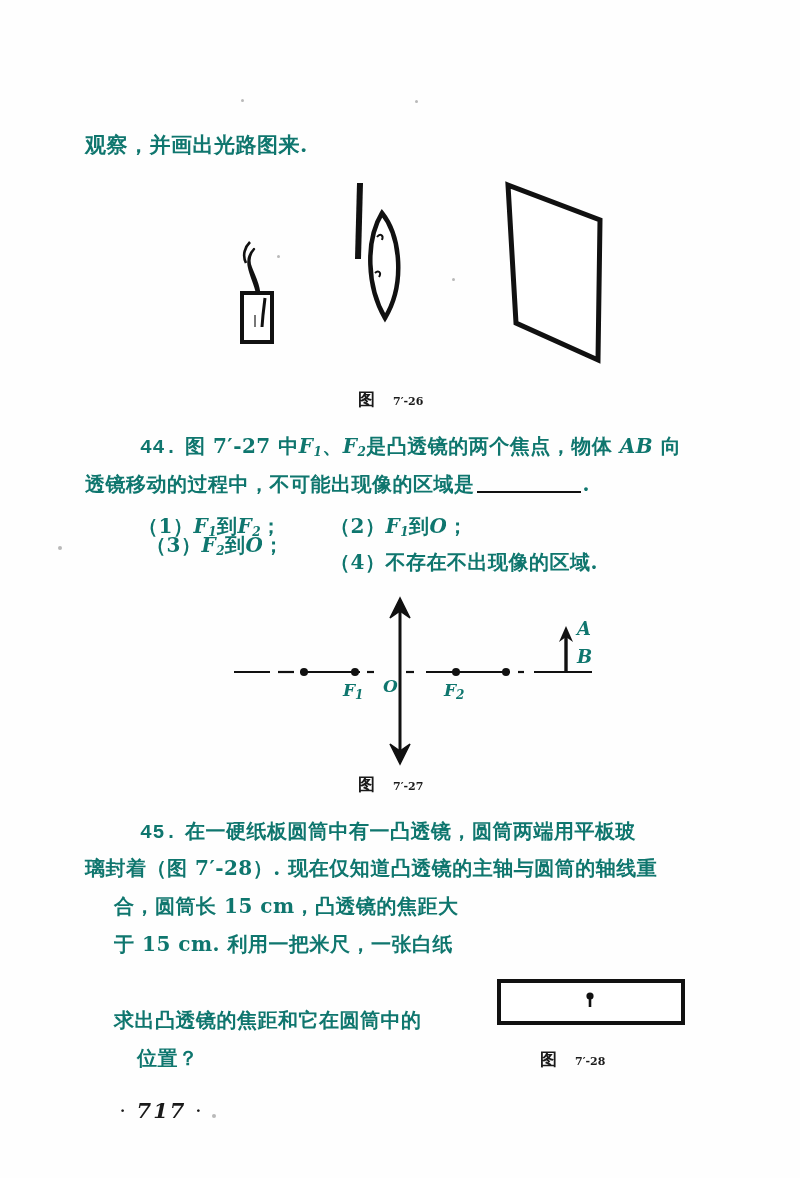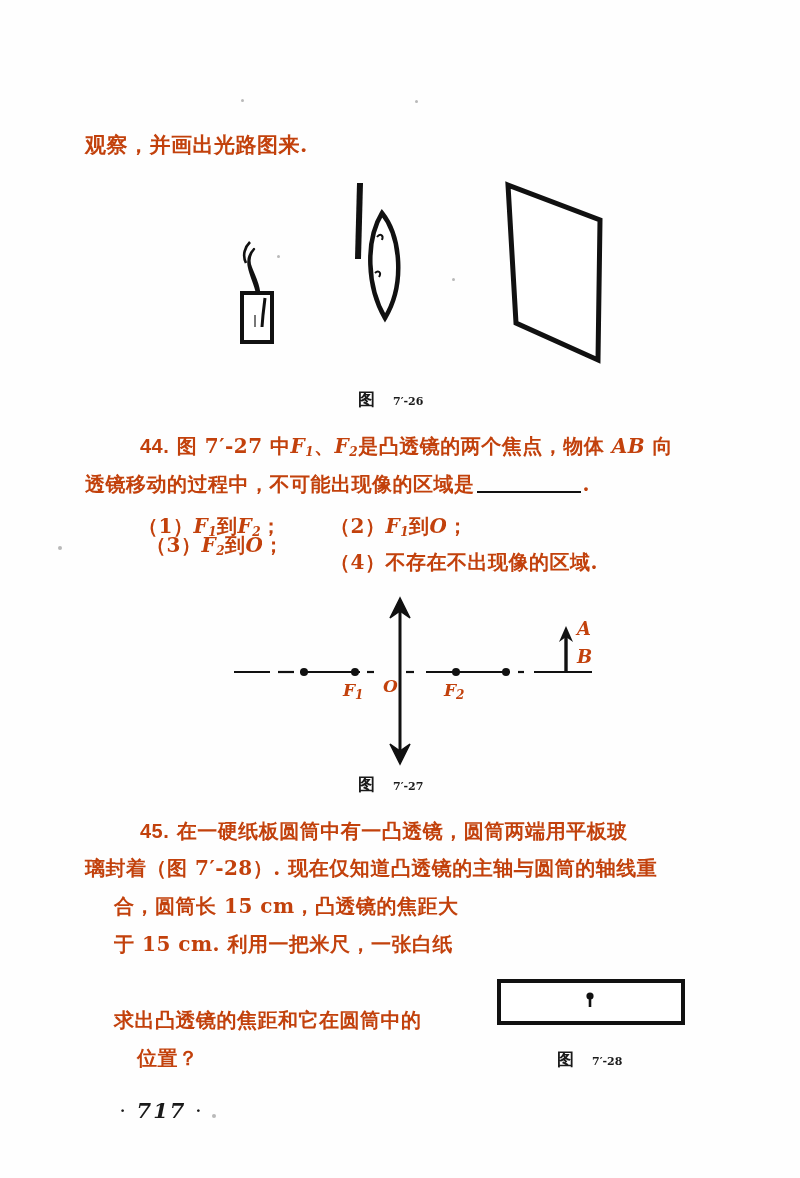--- a/index.html
+++ b/index.html
@@ -20,37 +20,37 @@
     inset: 0;
     background: #fefefe;
   }
 
   
   .line {
     position: absolute;
     white-space: nowrap;
     font-family: "DejaVu Serif", serif;
     font-weight: 700;
-    color: #c2410c;
+    color: #0f766e;
   }
   .cn {
     font-size: 20px;
     letter-spacing: 0.5px;
   }
   .mi {
     font-style: italic;
     font-family: "DejaVu Serif", serif;
   }
   .sub {
     font-size: 12px;
     vertical-align: -0.25em;
     font-style: italic;
   }
   .num {
-    font-family: Liberation Sans, sans-serif;
+    font-family: Liberation Mono, monospace;
     font-weight: 700;
   }
 
   
   .caption {
     position: absolute;
     font-family: "DejaVu Serif", serif;
     font-weight: 700;
     font-size: 17px;
     white-space: nowrap;
@@ -236,21 +236,21 @@
       <g>
         <rect x="4" y="6" width="184" height="42" fill="#ffffff" stroke="#111111" stroke-width="4"></rect>
       </g>
       <g>
         <circle cx="95" cy="21" r="3.6" fill="#111111"></circle>
         <path d="M95 23 L95 32" stroke="#111111" stroke-width="2.6"></path>
       </g>
     </svg>
   </div>
 
-  <div class="caption" style="left:557px;top:1048px;">
+  <div class="caption" style="left:540px;top:1048px;">
     <span>图</span><span class="tag">7′-28</span>
   </div>
 
   <div class="folio">
     <span class="dot">·</span>
     <span>717</span>
     <span class="dot">·</span>
   </div>
 
 </div>

